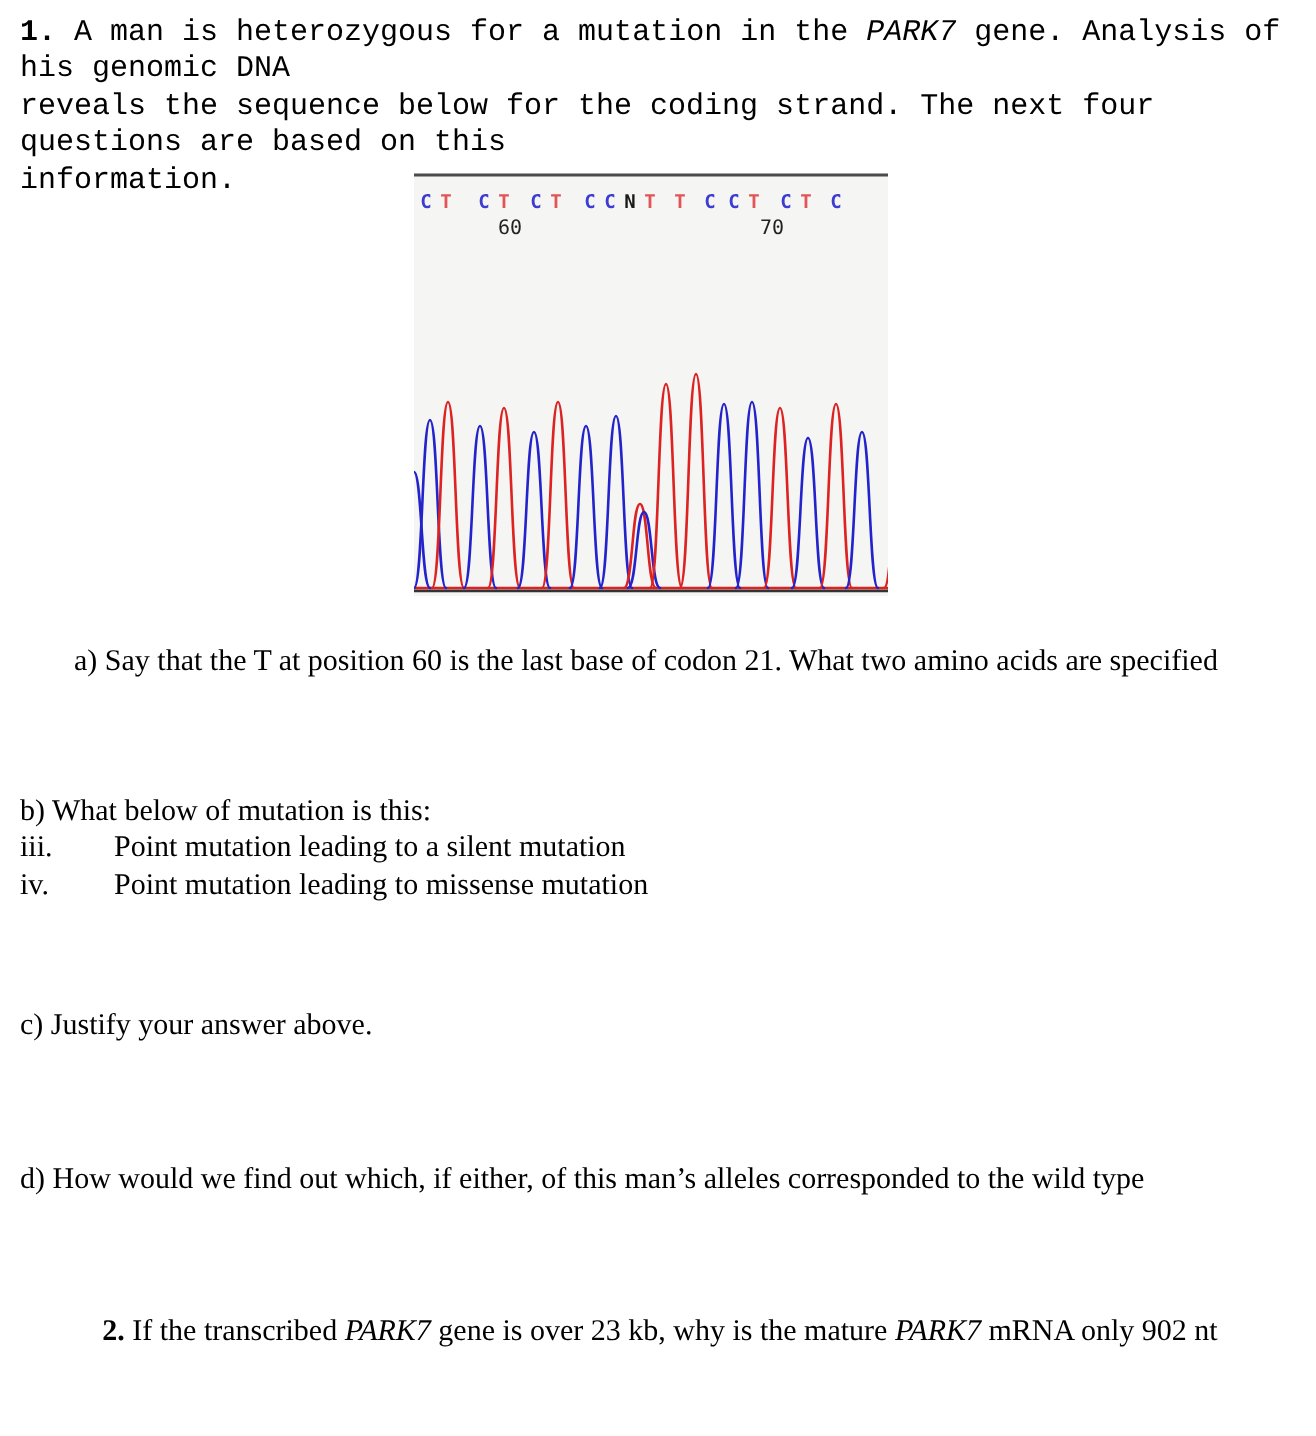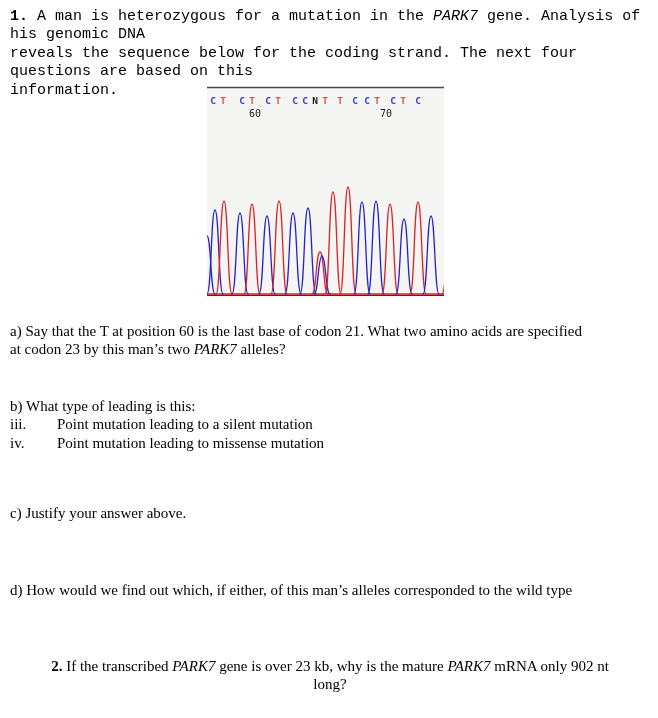--- a/index.html
+++ b/index.html
@@ -77,37 +77,35 @@
         <path d="M 161,208 C 165.4,208 165,115 169,115 C 173,115 172.6,208 177,208" class="trace" stroke="#2323cc"></path>
         <path d="M 175,208 C 179.4,208 179,118 183,118 C 187,118 186.6,208 191,208" class="trace" stroke="#dd2222"></path>
         <path d="M 189,208 C 193.4,208 193,133 197,133 C 201,133 200.6,208 205,208" class="trace" stroke="#2323cc"></path>
         <path d="M 203,208 C 207.4,208 207,116 211,116 C 215,116 214.6,208 219,208" class="trace" stroke="#dd2222"></path>
         <path d="M 216,208 C 220.4,208 220,130 224,130 C 228,130 227.6,208 232,208" class="trace" stroke="#2323cc"></path>
         <path d="M 235,208 C 239.4,208 239,148 243,148 C 247,148 246.6,208 251,208" class="trace" stroke="#dd2222"></path>
       </g>
   </svg>
 </div>
 
-<div class="block" style="top:322px;">
+<div class="block" style="top:322px;margin-left:27px;">
     <div class="tline"><span>a) Say that the T at position 60 is the last base of codon 21. What two amino acids are specified</span></div>
-    <div class="tline"><span>at codon 23 by this man’s two </span><span class="i">PARK7</span><span> alleles?</span></div>
   </div>
 
 <div class="block" style="top:397px;">
-  <div class="item-row">b) What type of leading is this:</div>
+  <div class="item-row">b) What below of mutation is this:</div>
   <div class="item-row">
     <span class="item-num">iii.</span><span>Point mutation leading to a silent mutation</span>
   </div>
   <div class="item-row">
     <span class="item-num">iv.</span><span>Point mutation leading to missense mutation</span>
   </div>
 </div>
 
 <div class="block" style="top:504px;">c) Justify your answer above.</div>
 
 <div class="block" style="top:581px;font-family:Liberation Serif, serif;">
     <div class="tline"><span>d) How would we find out which, if either, of this man’s alleles corresponded to the wild type</span></div>
   </div>
 
 <div class="block" style="top:657px;text-align:center;">
     <div class="tline"><span class="b">2.</span><span> If the transcribed </span><span class="i">PARK7</span><span> gene is over 23 kb, why is the mature </span><span class="i">PARK7</span><span> mRNA only 902 nt</span></div>
-    <div class="tline"><span>long?</span></div>
   </div>
 
 </body></html>

